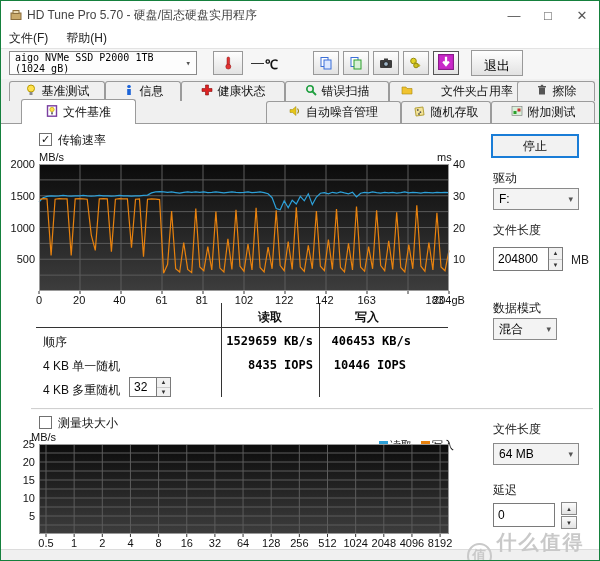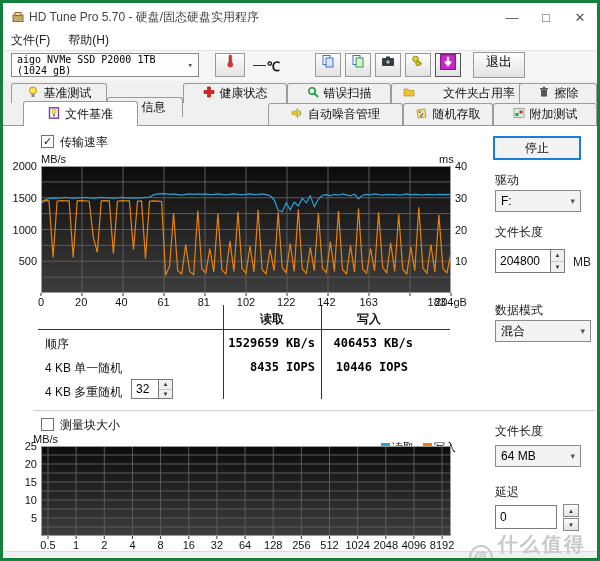--- a/index.html
+++ b/index.html
@@ -1,32 +1,32 @@
 <!DOCTYPE html>
 <html><head>
 <meta charset="utf-8">
 <style>
   html,body{margin:0;padding:0;background:#e8e8e8;}
-  #window{position:relative;width:600px;height:561px;background:#15803d;border:3px solid #15803d;
+  #window{position:relative;width:600px;height:561px;background:#15803d;border:1px solid #15803d;
           font-family:"Liberation Sans",sans-serif;overflow:hidden;box-sizing:border-box;}
   .abs{position:absolute;}
   .lbl{position:absolute;font-size:11px;color:#111;white-space:nowrap;}
   .cn12{font-size:12px;color:#111;white-space:nowrap;}
   .mono{font-family:"DejaVu Sans Mono",monospace;}
   
   #titlebar{position:absolute;left:0;top:0;width:100%;height:28px;background:#fff;display:flex;align-items:center;}
   #title-text{font-size:12px;color:#444;margin-left:6px;}
   .winctl{width:34px;height:28px;display:flex;align-items:center;justify-content:center;color:#555;font-size:13px;}
   
   #menubar{position:absolute;left:0;top:28px;width:100%;height:20px;background:#fff;display:flex;align-items:center;gap:18px;padding-left:8px;box-sizing:border-box;border-bottom:1px solid #e3e3e3;}
   .menu-item{font-size:12px;color:#222;}
   
   #toolbar{position:absolute;left:0;top:48px;width:100%;height:30px;background:#f6f6f6;}
   .tbtn{position:absolute;top:2px;height:24px;border:1px solid #999;background:linear-gradient(#fefefe,#e2e2e2);
-        display:flex;align-items:flex-start;justify-content:center;box-sizing:border-box;}
+        display:flex;align-items:flex-end;justify-content:center;box-sizing:border-box;}
   .combo{border:1px solid #8a8a8a;background:#fdfdfd;display:flex;align-items:center;justify-content:space-between;
          box-sizing:border-box;padding:0 5px;}
   .chev{font-size:9px;color:#555;line-height:1;}
   
   #tabstrip{position:absolute;left:0;top:78px;width:100%;height:44px;background:#f0f0f0;}
   .tab{position:absolute;border:1px solid #9b9b9b;border-bottom:none;border-radius:3px 3px 0 0;background:#f0f0f0;
        display:flex;align-items:center;justify-content:center;gap:5px;font-size:12px;color:#111;box-sizing:border-box;white-space:nowrap;}
   .tab.active{background:#fff;z-index:6;}
   #content{position:absolute;left:0;top:122px;width:600px;height:426px;background:#fff;border-top:1px solid #9b9b9b;box-sizing:border-box;}
   
@@ -138,21 +138,21 @@
   <div id="tabstrip">
     <div id="tabs-row1"></div>
     <div id="tabs-row2"></div>
   <div class="tab" style="left: 8px; top: 2px; width: 96px; height: 20px;">
         <span><svg width="12" height="12" viewBox="0 0 12 12">
             <circle cx="6" cy="4.5" r="3.5" fill="#ffe14d" stroke="#b89b00"></circle>
             <rect x="4.5" y="8" width="3" height="3" fill="#8a8a8a"></rect>
           </svg></span>
         <span>基准测试</span>
       </div>
-      <div class="tab" style="left: 104px; top: 16px; width: 76px; height: 20px;">
+      <div class="tab" style="left: 104px; top: 2px; width: 76px; height: 20px;">
         <span><svg width="12" height="12" viewBox="0 0 12 12">
             <rect x="4.2" y="1" width="3.6" height="3" rx="1.5" fill="#1c64d9"></rect>
             <rect x="4.2" y="5" width="3.6" height="6" fill="#1c64d9"></rect>
           </svg></span>
         <span>信息</span>
       </div>
       <div class="tab" style="left: 180px; top: 2px; width: 104px; height: 20px;">
         <span><svg width="12" height="12" viewBox="0 0 12 12">
             <path d="M4.5 1h3v3.5H11v3H7.5V11h-3V7.5H1v-3h3.5z" fill="#dd2222" stroke="#881111" stroke-width="0.6"></path>
           </svg></span>
@@ -356,21 +356,21 @@
   <div class="abs" style="left:492px;top:246px;display:flex;">
     <span class="spinval" style="width:56px;height:24px;">204800</span>
     <span class="spincol" style="height:24px;">
         <span>▲</span>
         <span>▼</span>
       </span>
   </div>
   <span class="panel-lbl" style="left:570px;top:252px;">MB</span>
 
   <span class="panel-lbl" style="left:492px;top:299px;">数据模式</span>
-  <div class="combo abs" style="left:492px;top:317px;width:96px;height:22px;font-size:12px;background:#f3f3f3;">
+  <div class="combo abs" style="left:492px;top:317px;width:64px;height:22px;font-size:12px;background:#f3f3f3;">
     <span>混合</span>
     <span class="chev">▾</span>
   </div>
 
   <span class="panel-lbl" style="left:492px;top:420px;">文件长度</span>
   <div class="combo abs" style="left:492px;top:442px;width:86px;height:22px;font-size:12px;background:#f3f3f3;">
     <span>64 MB</span>
     <span class="chev">▾</span>
   </div>
 

